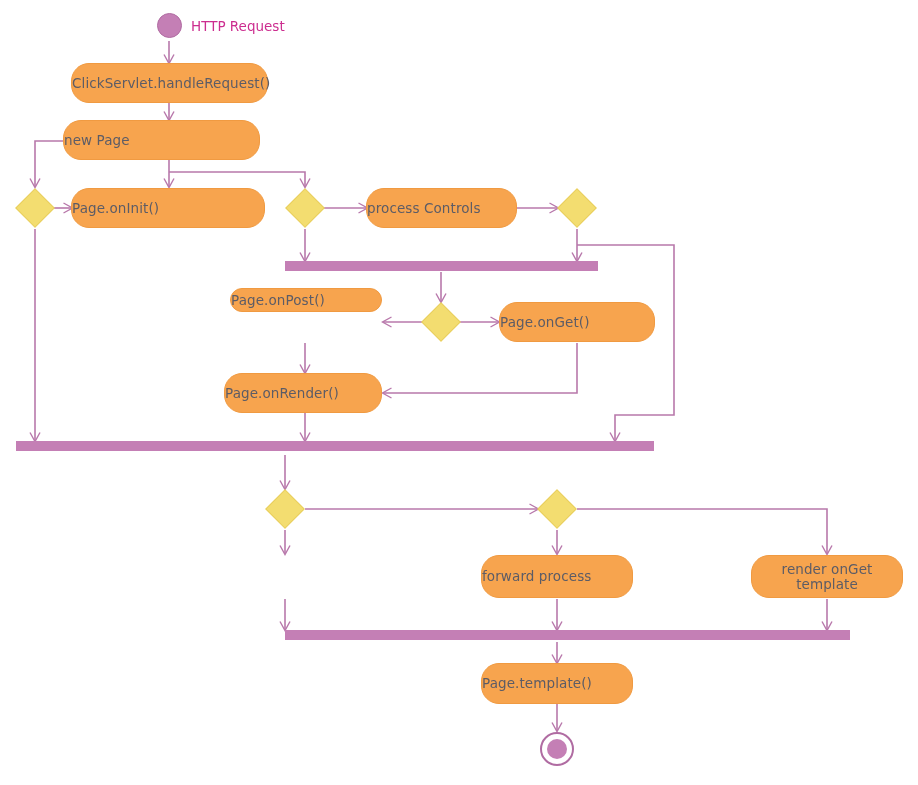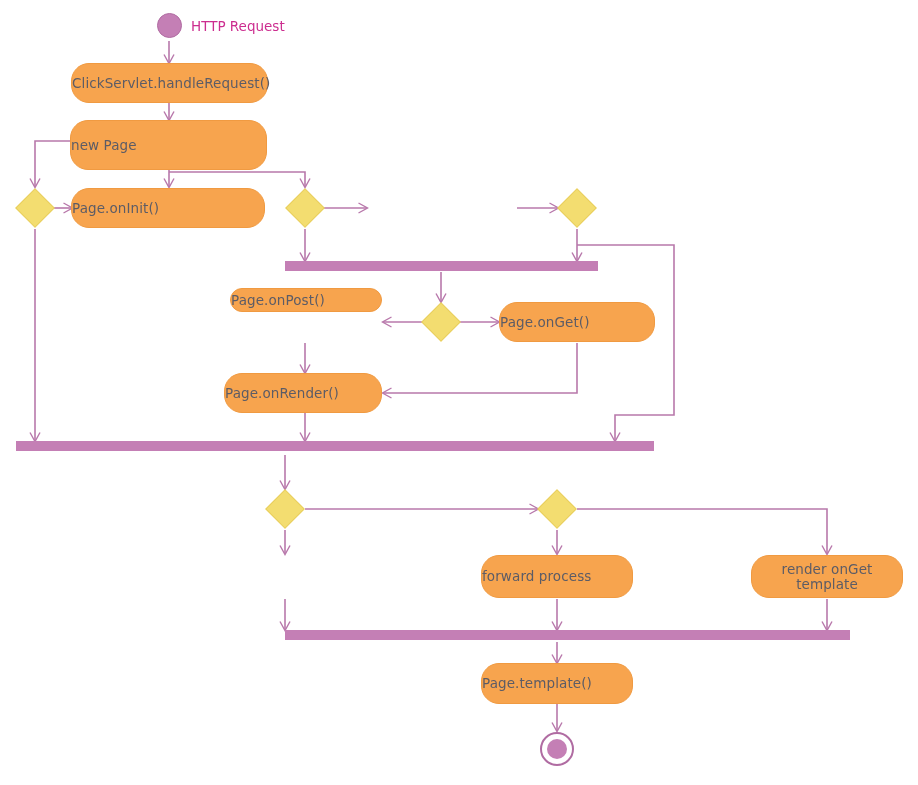--- a/index.html
+++ b/index.html
@@ -143,28 +143,31 @@
     </g>
   </svg>
 
   <div class="node start-node" style="left:157px; top:13px; width:25px; height:25px;"></div>
   <div class="edge-label" style="left:191px; top:18px;">HTTP Request</div>
 
   <div class="node activity" style="left:71px; top:63px; width:197px; height:40px;">
     <span>ClickServlet.handleRequest()</span>
   </div>
 
-  <div class="node activity" style="left:70px; top:120px; width:197px; height:50px;">
+  <div class="node activity" style="left:63px; top:120px; width:197px; height:40px;">
     <span>new Page</span>
   </div>
 
   <div class="node activity" style="left:71px; top:188px; width:194px; height:40px;">
     <span>Page.onInit()</span>
   </div>
 
+  <div class="node activity" style="left:366px; top:188px; width:151px; height:40px;">
+    <span>process Controls</span>
+  </div>
 
   <div class="node activity" style="left:230px; top:288px; width:152px; height:24px;">
     <span>Page.onPost()</span>
   </div>
 
   <div class="node activity" style="left:499px; top:302px; width:156px; height:40px;">
     <span>Page.onGet()</span>
   </div>
 
   <div class="node activity" style="left:224px; top:373px; width:158px; height:40px;">

